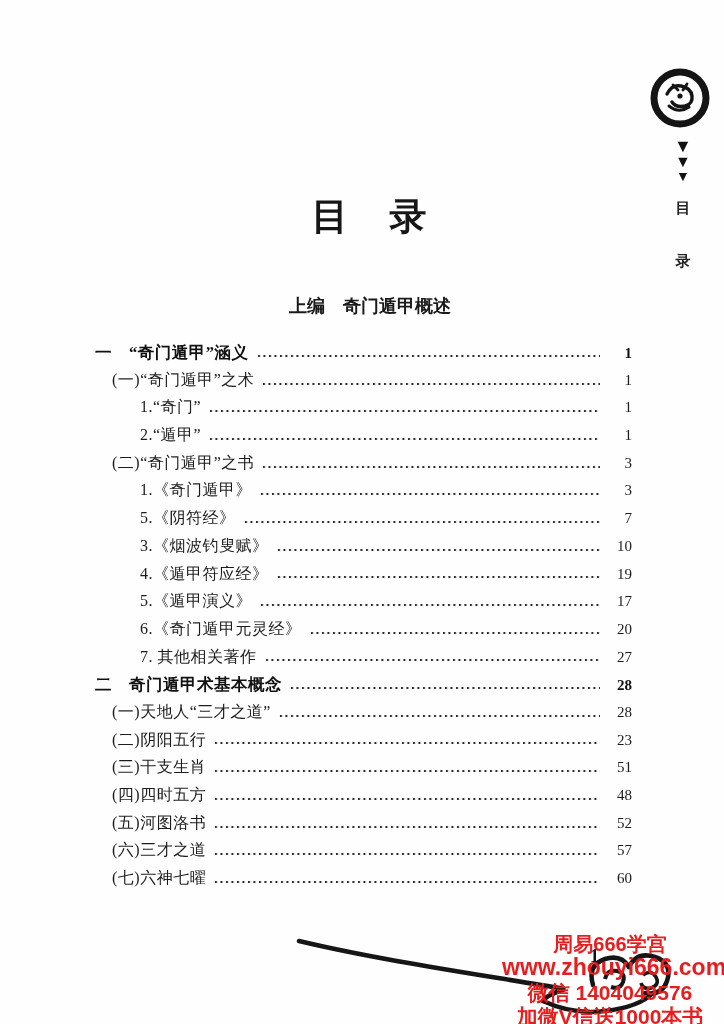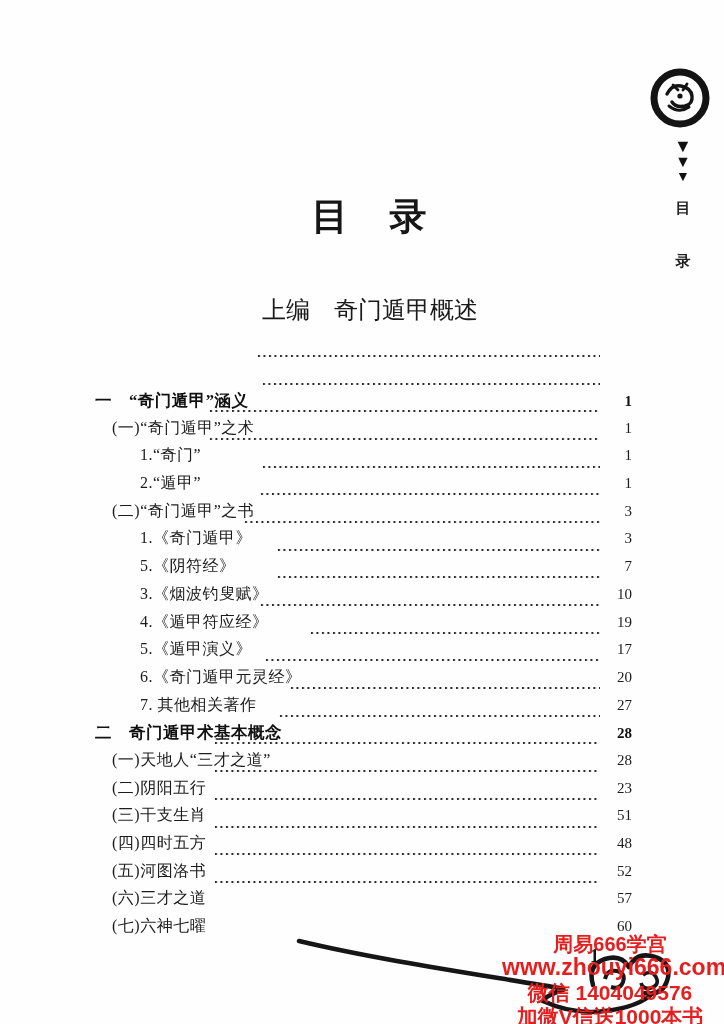--- a/index.html
+++ b/index.html
@@ -11,21 +11,21 @@
   }
   
   .doc-title {
     position:absolute; left:95px; top:192px; width:550px;
     text-align:center; font-size:37px; font-weight:bold; color:#161616;
     font-family:"Liberation Serif","DejaVu Serif",serif;
     letter-spacing:2px;
   }
   .doc-subtitle {
     position:absolute; left:95px; top:294px; width:550px;
-    text-align:center; font-size:24px; font-weight:normal; color:#1a1a1a;
+    text-align:center; font-size:18px; font-weight:bold; color:#1a1a1a;
   }
   
   .seal { position:absolute; left:647px; top:64px; width:66px; height:70px; }
   .markers { position:absolute; left:668px; top:139px; width:30px; text-align:center; color:#111; }
   .markers .tri { display:block; line-height:15px; }
   .markers .tri:nth-child(1){ font-size:18px; }
   .markers .tri:nth-child(2){ font-size:16px; }
   .markers .tri:nth-child(3){ font-size:14px; }
   .vert-char {
     position:absolute; left:668px; width:30px; text-align:center;
@@ -35,21 +35,21 @@
   .vert-char.c1 { top:252px; }
   
   .toc { position:absolute; left:95px; top:342px; width:537px; }
   .toc-row {
     display:flex; align-items:baseline; height:27.7px;
     font-size:16px; color:#1c1c1c; white-space:nowrap;
   }
   .toc-row.lvl1 { font-weight:bold; font-size:16.5px; color:#111; }
   .toc-row.lvl2 { padding-left:17px; }
   .toc-row.lvl3 { padding-left:45px; }
-  .toc-label { letter-spacing:0.5px;margin-top:48px; }
+  .toc-label { letter-spacing:0.5px; }
   .leader {
     flex:1; height:6px; align-self:center; margin:0 6px 0 8px;
     background-image:radial-gradient(circle 1.1px at 2px 3px, #2b2b2b 1px, transparent 1.4px);
     background-size:5.5px 6px; background-repeat:repeat-x;
   }
   .toc-page { width:26px; text-align:right; font-size:15px; }
   
   .cloud { position:absolute; left:293px; top:923px; width:420px; height:100px; }
   .footer-pagenum {
     position:absolute; left:590px; top:946px; font-size:18px; color:#111;

